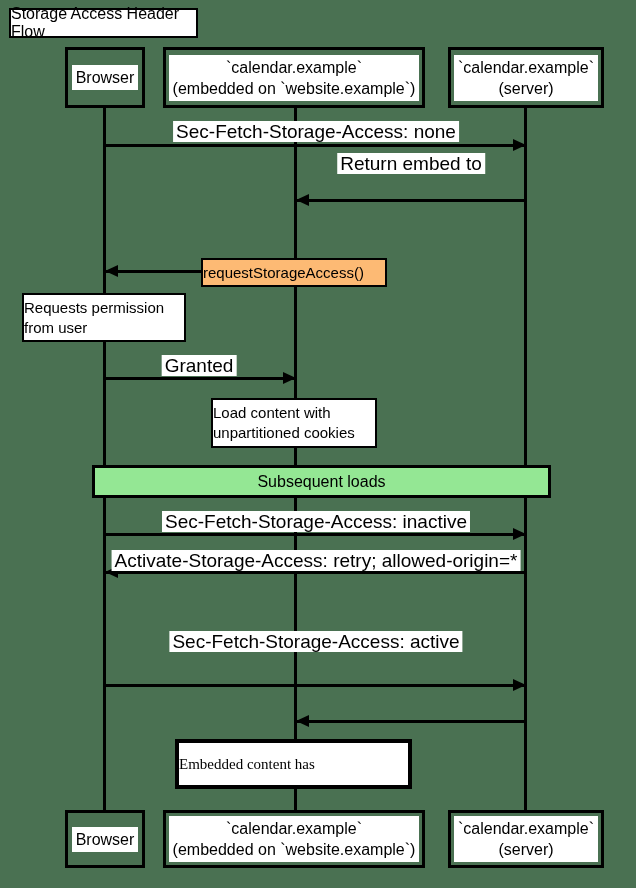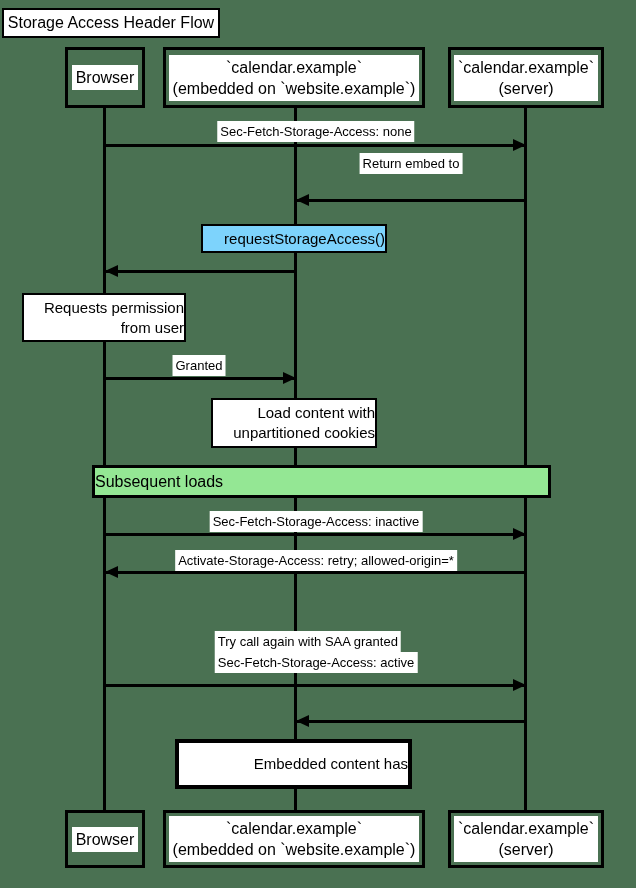--- a/index.html
+++ b/index.html
@@ -3,21 +3,21 @@
 <meta charset="utf-8">
 <style>
   * { box-sizing: border-box; margin: 0; padding: 0; }
   body { margin: 0; background: #4A7152; }
   .canvas {
     position: relative; width: 636px; height: 888px;
     background: #4A7152; color: #000;
     font-family: "Liberation Sans", sans-serif; overflow: hidden;
   }
   .title-box {
-    position: absolute; left: 2px; top: 8px; width: 218px; height: 30px;
+    position: absolute; left: 9px; top: 8px; width: 189px; height: 30px;
     background: #fff; border: 2px solid #000; z-index: 4;
     display: flex; align-items: center; justify-content: center;
     font-size: 16px;
   }
   .actor {
     position: absolute; border: 3px solid #000; z-index: 4;
     display: flex; align-items: center; justify-content: center;
   }
   .actor .lbl {
     background: #fff; padding: 2px 4px; text-align: center;
@@ -33,38 +33,38 @@
     border-bottom: 6.5px solid transparent;
   }
   .ah.l {
     left: 0;
     border-right: 13px solid #000;
     border-top: 6.5px solid transparent;
     border-bottom: 6.5px solid transparent;
   }
   .mlabel {
     position: absolute; z-index: 3; transform: translateX(-50%);
-    text-align: left; font-size: 13px; line-height: 21px; white-space: nowrap;
+    text-align: center; font-size: 19px; line-height: 21px; white-space: nowrap;
   }
   .mlabel span { background: #fff; padding: 0 3px; display: inline-block; }
   .boxed-label {
-    position: absolute; z-index: 3; background: #7dd3fc; border: 2px solid #000;
-    display: flex; align-items: center; justify-content: flex-end;
-    font-size: 15px; white-space: nowrap;
+    position: absolute; z-index: 3; background: #fdba74; border: 2px solid #000;
+    display: flex; align-items: center; justify-content: flex-start;
+    font-size: 15px; white-space: nowrap; margin-top: 34px;
   }
   .note {
     position: absolute; z-index: 3; background: #fff; border: 2px solid #000;
-    display: flex; flex-direction: column; align-items: flex-end; justify-content: center;
+    display: flex; flex-direction: column; align-items: flex-start; justify-content: center;
     text-align: center; font-size: 15px; line-height: 20px; white-space: nowrap;
   }
-  .note.thick { border-width: 4px; }
+  .note.thick { border-width: 4px; font-family: Liberation Serif, serif; }
   .band {
     position: absolute; left: 92px; top: 465px; width: 459px; height: 33px;
     background: #94E794; border: 3px solid #000; z-index: 3;
-    display: flex; align-items: center; font-size: 16px;
+    display: flex; align-items: center; justify-content: center; font-size: 16px;
   }
 </style>
 </head>
 <body>
 
 <div class="canvas">
 
   <div class="title-box">Storage Access Header Flow</div>
 
   <div class="lifeline" style="left:103px;top:108px;height:702px"></div>
@@ -158,21 +158,20 @@
 
   <div class="mlabel" style="left:316px;top:550px">
     <div><span>Activate-Storage-Access: retry; allowed-origin=*</span></div>
   </div>
   <div class="arrow" style="left:105px;top:571px;width:421px">
     <div class="ah l"></div>
   </div>
 
 
   <div class="mlabel" style="left:316px;top:631px">
-    <div><span>Try call again with SAA granted</span></div>
     <div><span>Sec-Fetch-Storage-Access: active</span></div>
   </div>
   <div class="arrow" style="left:105px;top:684px;width:421px">
     <div class="ah r"></div>
   </div>
 
   <div class="arrow" style="left:296px;top:720px;width:230px">
     <div class="ah l"></div>
   </div>
 

